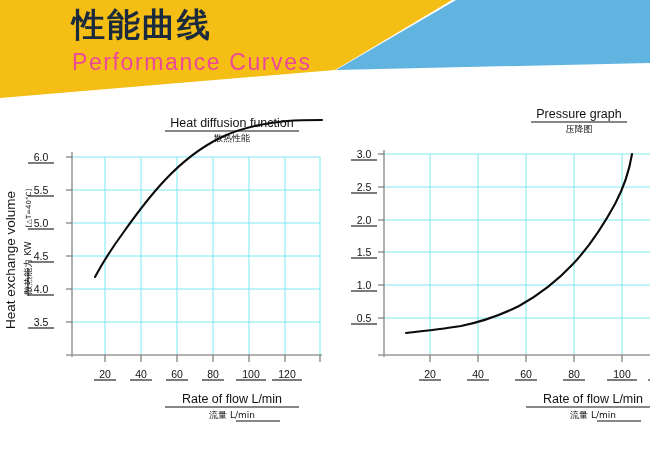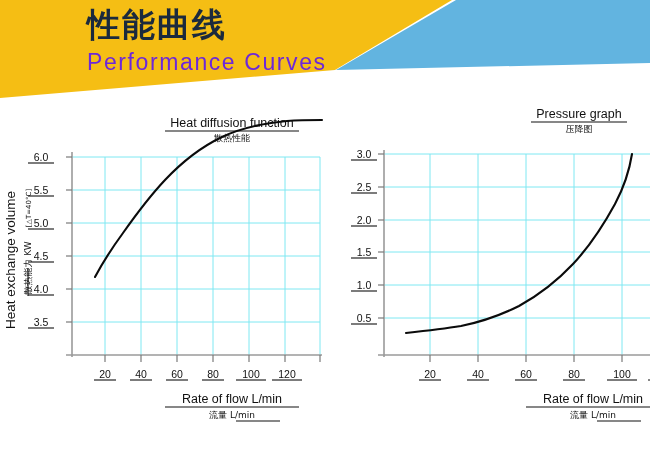--- a/index.html
+++ b/index.html
@@ -27,37 +27,36 @@
     width: 650px;
     height: 120px;
     overflow: hidden;
   }
   .banner svg { display: block; }
   .banner-titles {
     position: absolute;
     left: 72px;
     top: 4px;
     width: 330px;
-    margin-left: 15px;
   }
   .title-cn {
     font-family: "DejaVu Sans", sans-serif;
     font-size: 33px;
     font-weight: bold;
     color: #1b2a3d;
     letter-spacing: 2px;
     line-height: 42px;
     margin: 0;
     white-space: nowrap;
   }
   .title-en {
     font-family: "Liberation Sans", sans-serif;
     font-size: 23px;
     font-weight: normal;
-    color: #6d28d9;
+    color: #ec4899;
     letter-spacing: 1.6px;
     line-height: 28px;
     margin: 2px 0 0 0;
     white-space: nowrap;
   }
   
   .chart-panel {
     position: absolute;
     top: 100px;
   }

